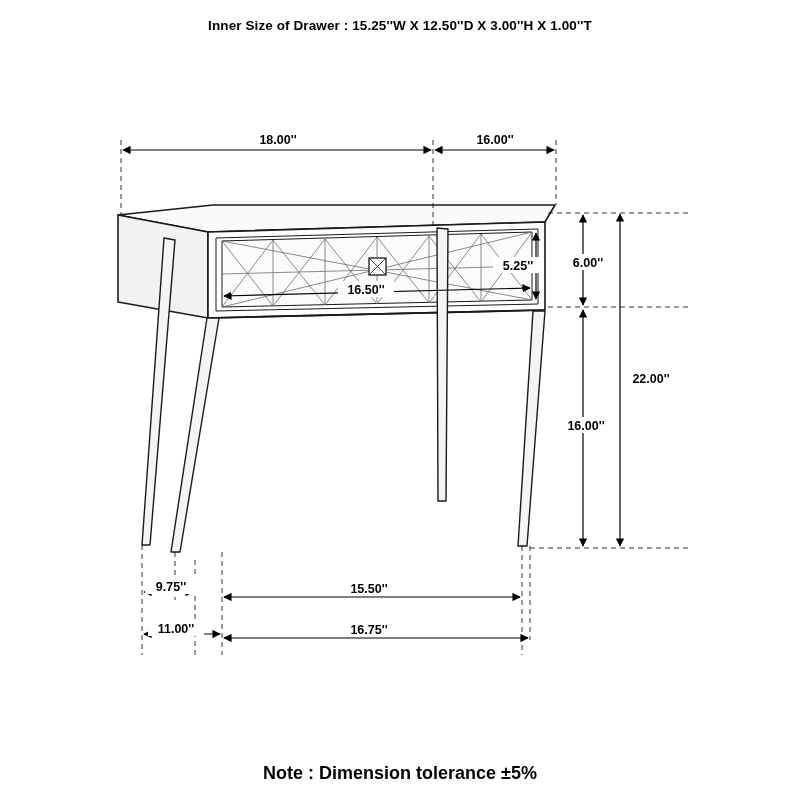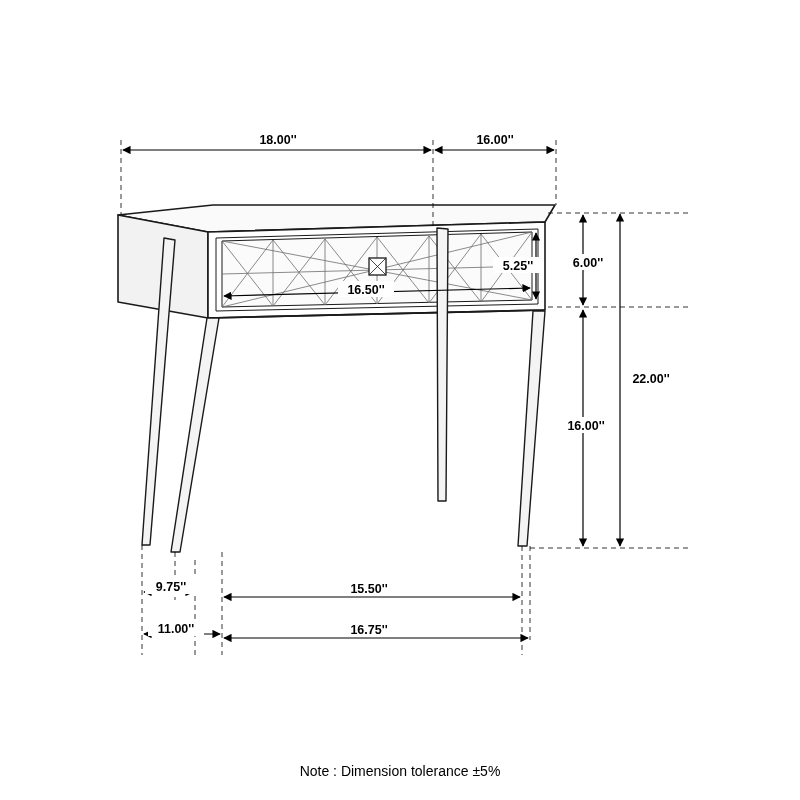--- a/index.html
+++ b/index.html
@@ -30,42 +30,43 @@
     font-size: 13.5px;
     font-weight: bold;
     letter-spacing: 0.1px;
   }
   .note {
     position: absolute;
     left: 0;
     top: 763px;
     width: 800px;
     text-align: center;
-    font-size: 14px;
-    font-weight: normal;
+    font-size: 18px;
+    font-weight: bold;
   }
   svg.diagram {
     position: absolute;
     left: 0;
     top: 0;
     width: 800px;
     height: 800px;
   }
   .dimtext {
     font-family: "Liberation Sans", sans-serif;
     font-size: 12.5px;
     font-weight: bold;
     fill: #000000;
   }
 </style>
 </head>
 <body>
 
 <div id="stage">
 
+  <div class="title">Inner Size of Drawer : 15.25''W X 12.50''D X 3.00''H X 1.00''T</div>
 
   <svg class="diagram" viewBox="0 0 800 800">
     <defs>
       <marker id="arrowEnd" viewBox="0 0 10 10" refX="9" refY="5" markerWidth="7" markerHeight="7" orient="auto-start-reverse">
         <path d="M 0 0 L 10 5 L 0 10 z" fill="#000"></path>
       </marker>
       <marker id="arrowStart" viewBox="0 0 10 10" refX="9" refY="5" markerWidth="7" markerHeight="7" orient="auto-start-reverse">
         <path d="M 0 0 L 10 5 L 0 10 z" fill="#000"></path>
       </marker>
     </defs>

